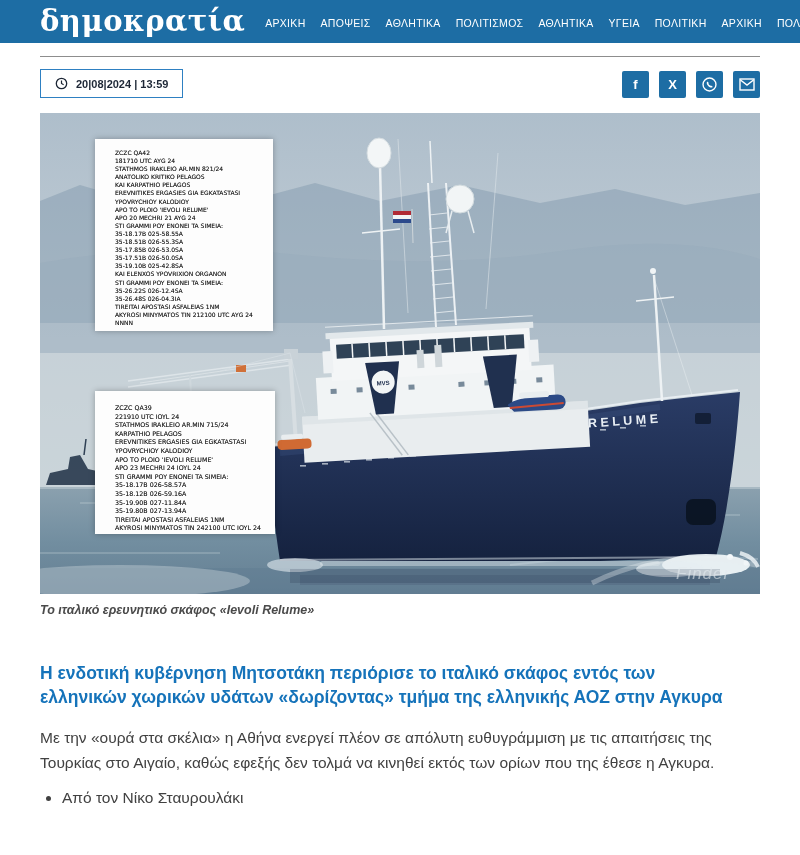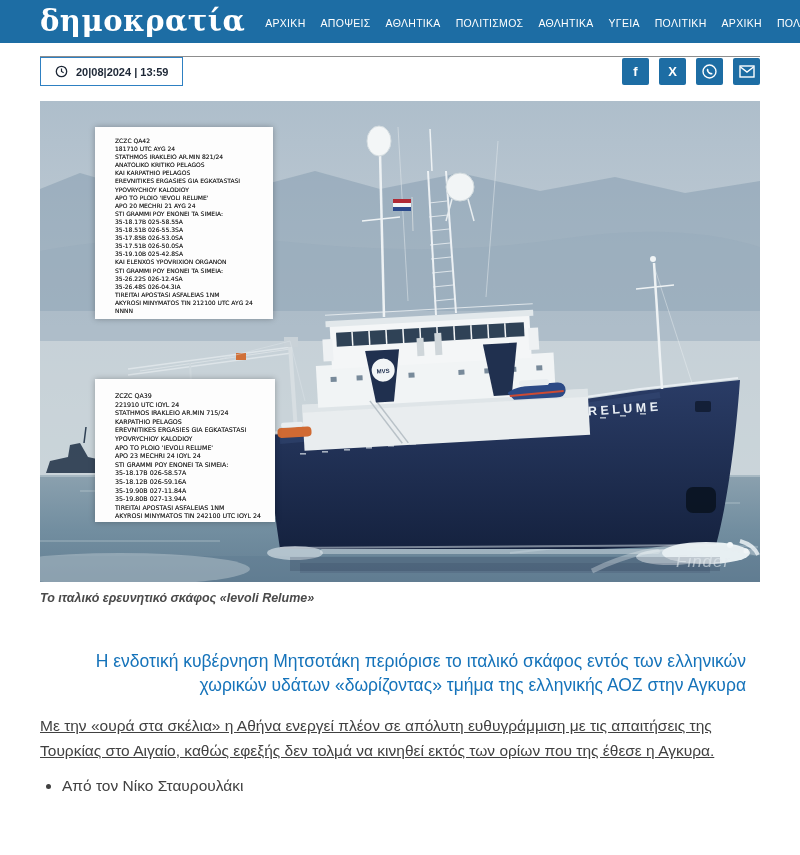--- a/index.html
+++ b/index.html
@@ -19,42 +19,42 @@
   .logo{font-family:"DejaVu Serif",serif;font-size:29px;font-weight:600;color:#fff;
     letter-spacing:.5px;margin-right:20px;line-height:43px;}
   .mainnav{display:flex;gap:15px;margin-top:2px;}
   .mainnav a{color:#fff;text-decoration:none;font-size:10.5px;font-weight:normal;
     letter-spacing:.3px;}
   
   .content{padding:0 40px;}
   h1.page-title{margin-top:33px;font-size:27px;font-weight:700;color:var(--title-color);
     letter-spacing:-.4px;}
   .title-rule{border:0;border-top:1px solid #8d8d8d;margin-top:13px;}
-  .meta-row{display:flex;justify-content:space-between;align-items:center;}
+  .meta-row{margin-top:12px;display:flex;justify-content:space-between;align-items:flex-end;}
   .date-chip{display:flex;align-items:center;gap:8px;border:1px solid var(--date-border);
     padding:7px 14px;font-size:11px;font-weight:bold;color:#1d2736;}
   .share{display:flex;gap:10px;}
   .share button{width:27px;height:27px;background:var(--header-blue);border:0;border-radius:2px;
     color:#fff;font-size:13px;font-weight:bold;display:flex;align-items:center;
     justify-content:center;cursor:pointer;font-family:"Liberation Sans",sans-serif;}
   
   figure.photo{position:relative;width:720px;height:481px;margin-top:15px;overflow:hidden;}
   figure.photo svg{position:absolute;inset:0;}
   .navtex{position:absolute;background:#fdfdfd;box-shadow:0 0 6px rgba(0,0,0,.28);
     color:#1c1c1c;font-family:"DejaVu Sans",sans-serif;}
   .navtex .nline{white-space:nowrap;text-shadow:0 0 .4px rgba(20,20,20,.55);}
   #navtex1{left:55px;top:26px;width:178px;height:192px;padding:10px 4px 0 20px;
     font-size:6px;line-height:8.1px;}
   #navtex2{left:55px;top:278px;width:180px;height:143px;padding:13px 4px 0 20px;
     font-size:6.3px;line-height:8.6px;}
   figcaption{margin-top:9px;font-size:12.5px;font-style:italic;color:var(--caption-color);font-weight:bold;}
   
-  .lead{margin-top:44px;width:706px;font-size:17.5px;font-weight:normal;line-height:24px;
-    color:var(--accent-blue);text-align:right;}
-  .para{margin-top:16px;width:712px;font-size:15.5px;line-height:25px;color:var(--body-text);text-decoration:underline;}
+  .lead{margin-top:44px;width:706px;font-size:17.5px;font-weight:bold;line-height:24px;
+    color:var(--accent-blue);}
+  .para{margin-top:16px;width:712px;font-size:15.5px;line-height:25px;color:var(--body-text);}
   ul.author{margin-top:14px;padding-left:22px;}
   ul.author li{font-size:15.5px;color:var(--body-text);}
 </style>
 </head>
 <body>
 
 <div class="topbar">
   <div class="logo">δημοκρατία</div>
   <nav class="mainnav">
       <a href="#">ΑΡΧΙΚΗ</a>

